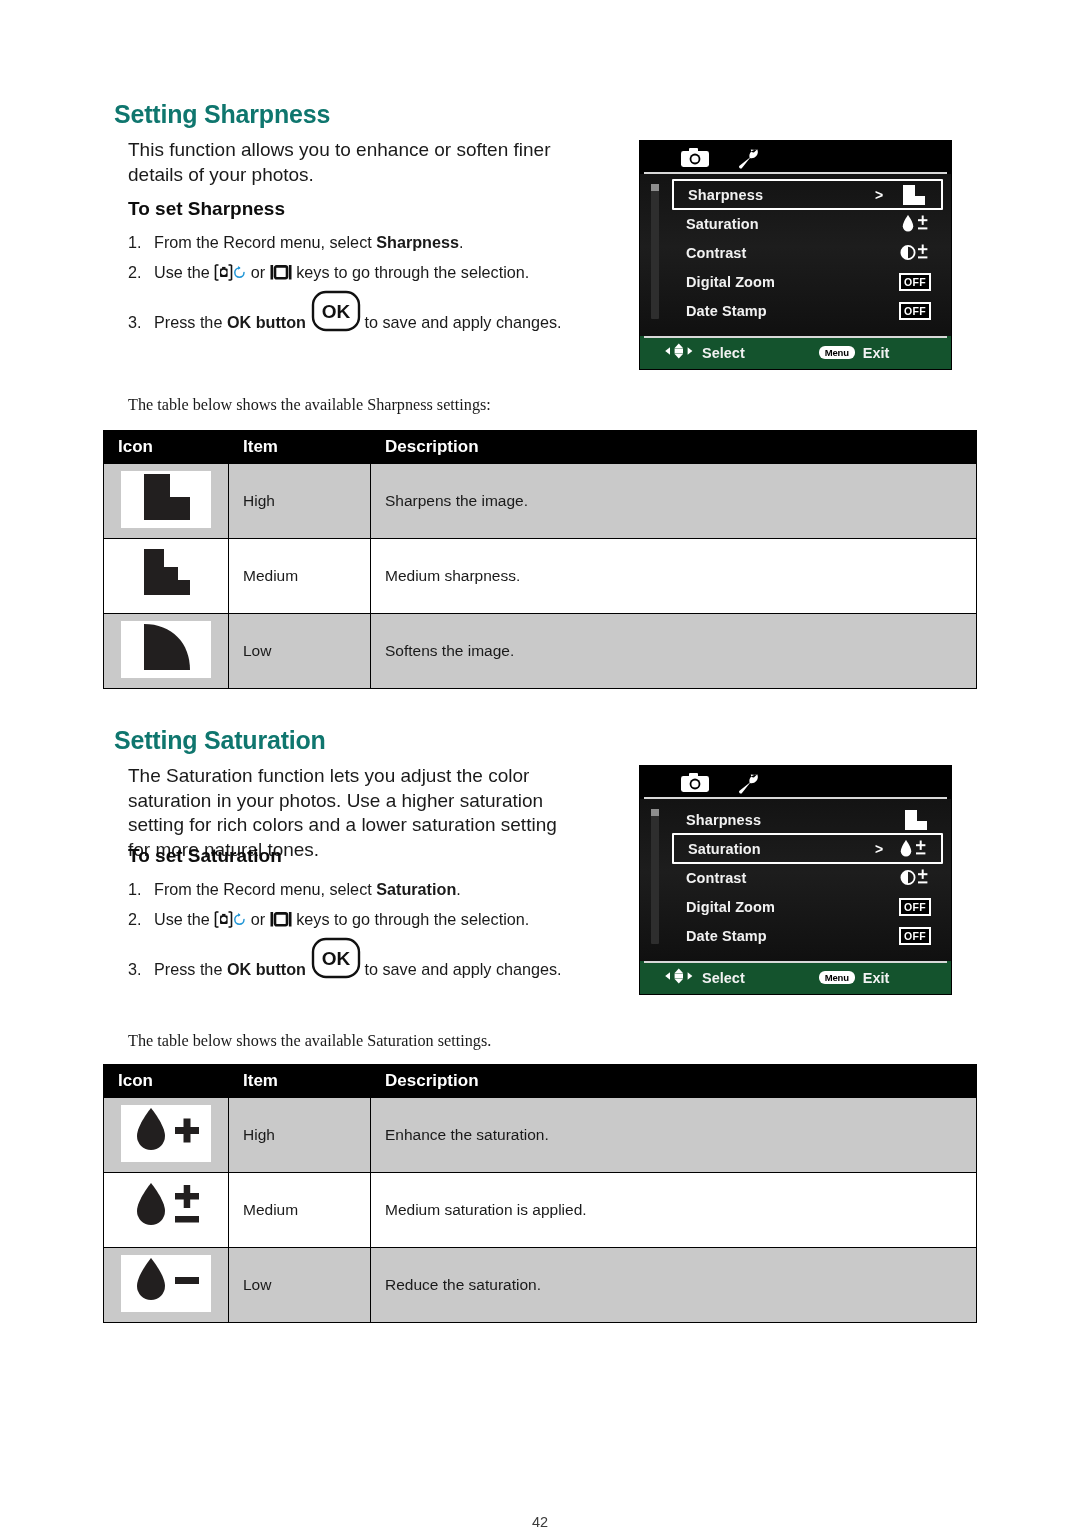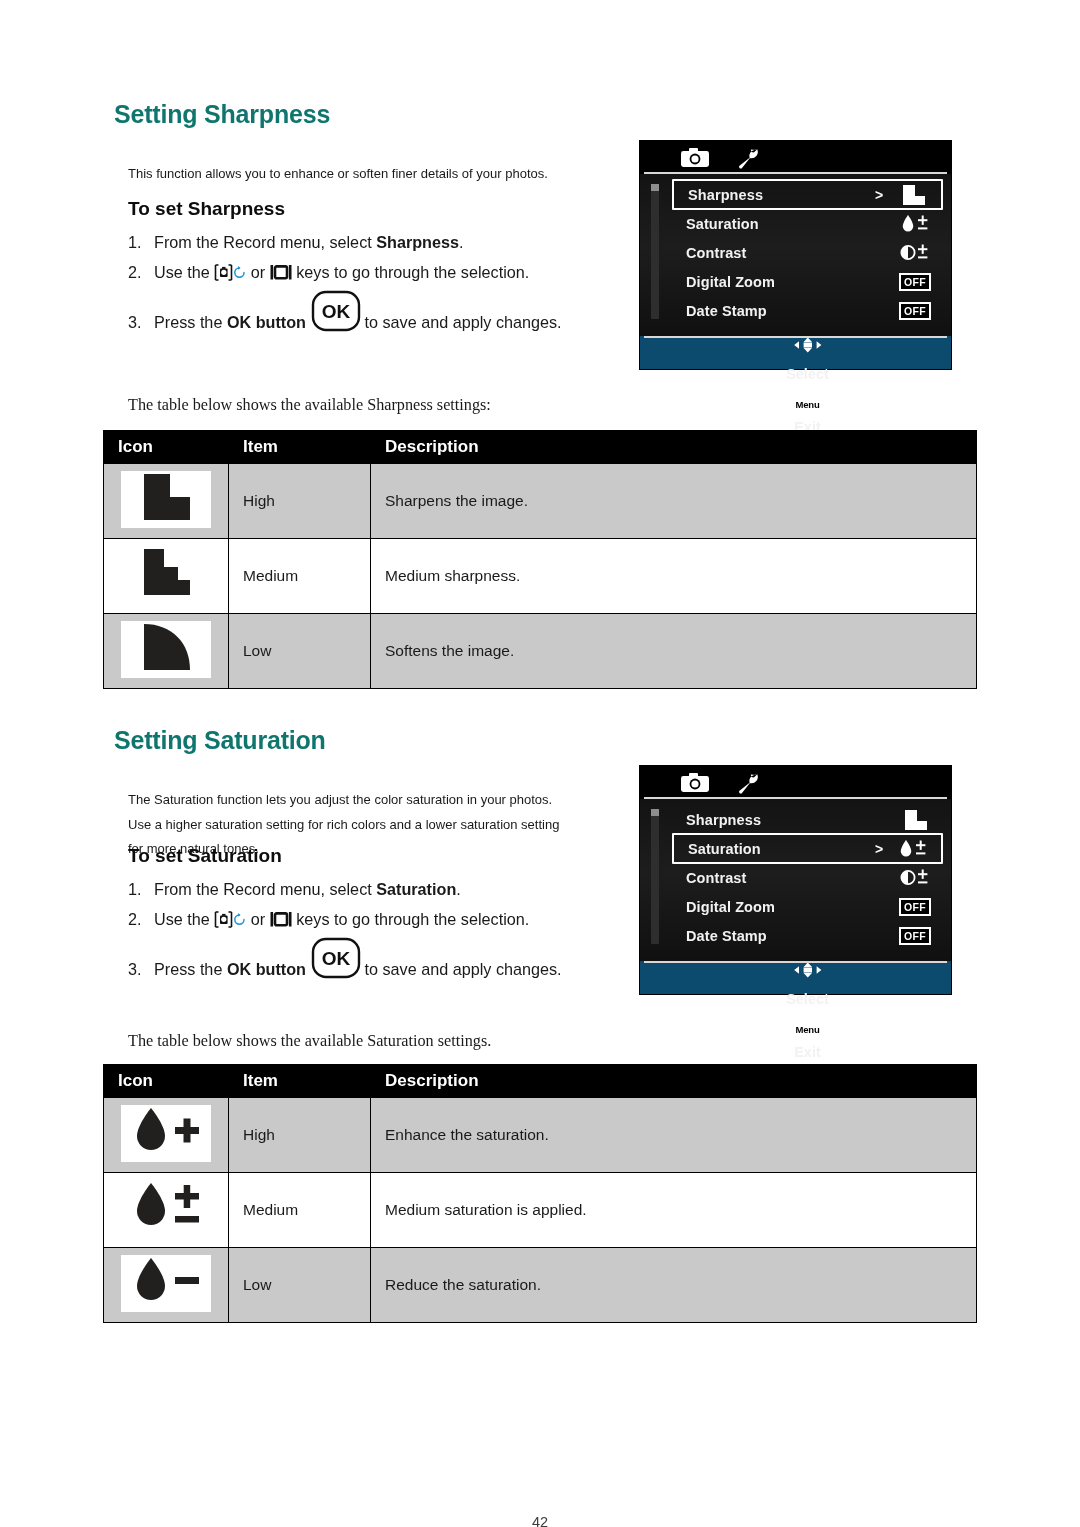--- a/index.html
+++ b/index.html
@@ -27,24 +27,23 @@
   .h2 {
     position: absolute;
     font-size: 19px;
     font-weight: bold;
     color: #0d0d0d;
   }
 
   
   .para {
     position: absolute;
-    font-size: 13px;
+    font-size: 19px;
     line-height: 24.5px;
     color: #1a1a1a;
-    margin-top: 24px;
   }
 
   .steps { position: absolute; }
   .step {
     position: relative;
     font-size: 16.2px;
     line-height: 24px;
     color: #1a1a1a;
     padding-left: 26px;
     margin-bottom: 6px;
@@ -173,26 +172,25 @@
     background: #000;
     font-size: 10.5px;
     font-weight: bold;
     line-height: 12px;
     padding: 1px 3px;
     letter-spacing: 0.3px;
   }
   .lcd-foot {
     position: relative;
     height: 33px;
-    background: #0c4a6e;
+    background: #14532d;
     display: flex;
     align-items: center;
     padding-left: 24px;
     gap: 8px;
-    flex-direction: column;
   }
   .lcd-foot:before {
     content: "";
     position: absolute;
     left: 4px; right: 4px; top: 0;
     height: 2px;
     background: #d8d8d8;
   }
   .lcd-foot .ftxt {
     color: #f2f2f2;

